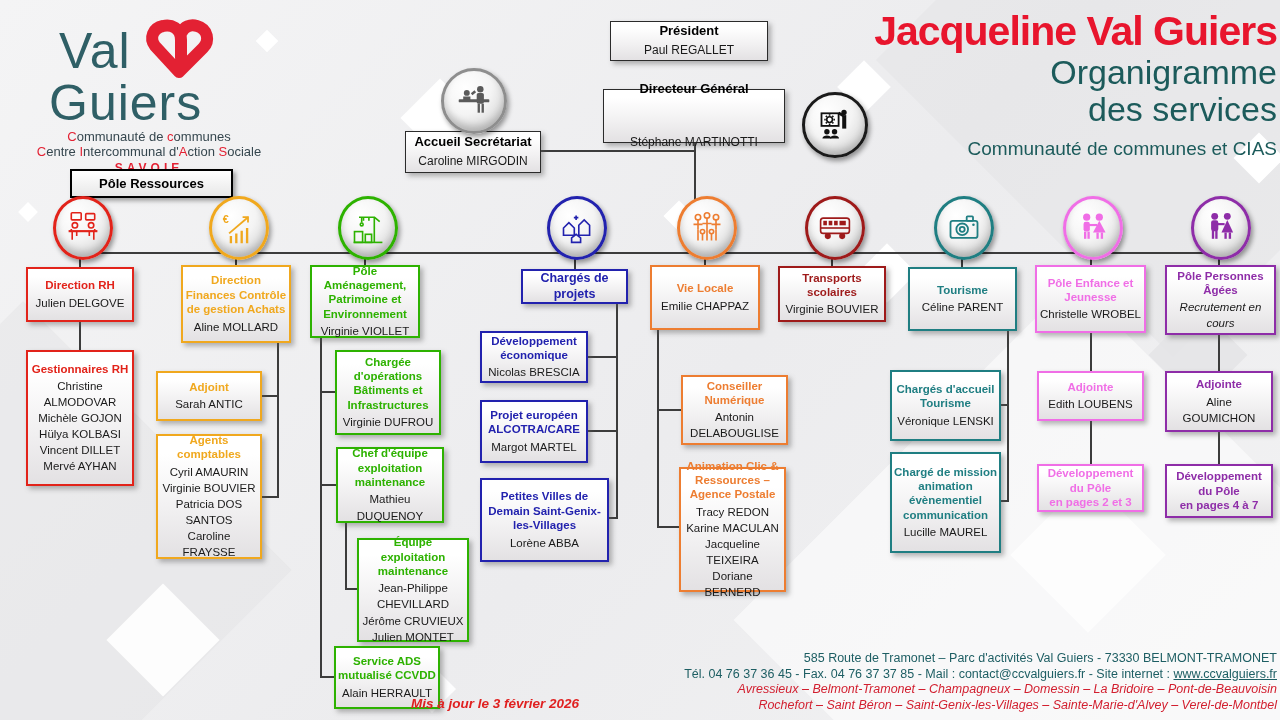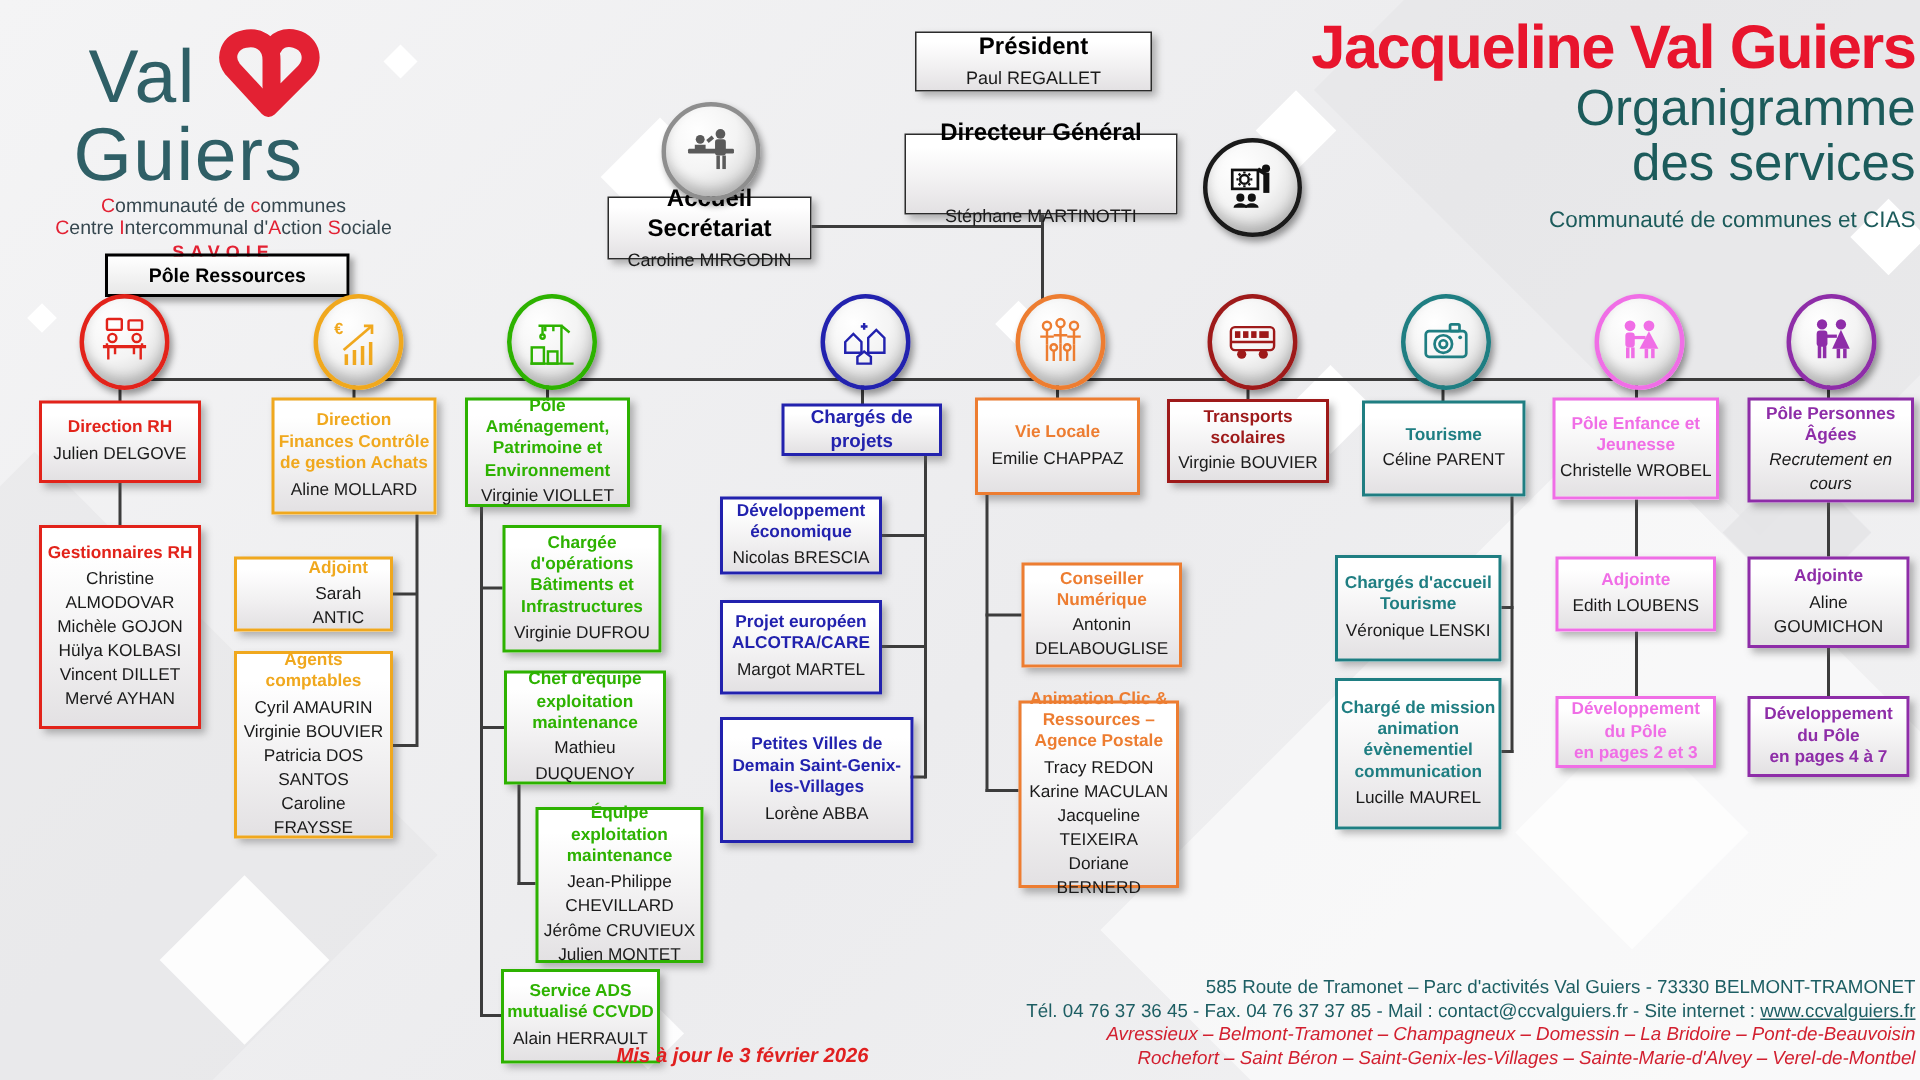--- a/index.html
+++ b/index.html
@@ -13,21 +13,21 @@
   .dg{background:#e3e3e6;}
   
   .box{position:absolute;z-index:2;border:2px solid var(--c,#333);box-sizing:border-box;
        background:linear-gradient(180deg,#ffffff 15%,#f1f0f1 60%,#e3e1e3 100%);
        box-shadow:3px 3px 5px rgba(90,90,90,.45);
        display:flex;flex-direction:column;justify-content:center;align-items:center;
        text-align:center;padding:3px 2px;}
   .btitle{color:var(--c,#000);font-weight:bold;font-size:11.5px;line-height:1.25;white-space:pre-line;}
   .bnames{color:#1a1a1a;font-size:11.5px;line-height:1.4;white-space:pre-line;margin-top:2px;}
   .hd{--c:#2b2b2b;border-width:1.5px;}
-  .hd .btitle{color:#000;font-size:16px;}
+  .hd .btitle{color:#000;font-size:13px;}
   .hd .bnames{font-size:12px;}
   .italic{font-style:italic;}
   .big-title .btitle{font-size:12.5px;}
   
   .ln{position:absolute;background:#3c3c3c;z-index:1;}
   
   .icirc{position:absolute;z-index:2;width:54px;height:58px;border-radius:50%;
          border:3px solid var(--c,#666);color:var(--c,#666);
          background:radial-gradient(circle at 35% 28%,#ffffff 0%,#f4f4f4 45%,#c6c6c6 100%);
          box-shadow:2px 3px 5px rgba(0,0,0,.40), inset 0 -5px 7px rgba(0,0,0,.18);
@@ -36,21 +36,21 @@
   
   .logo-word{position:absolute;color:#2F5F66;font-size:50px;letter-spacing:1px;z-index:2;}
   .logo-sub{position:absolute;left:10px;top:129px;width:252px;text-align:center;z-index:2;
             color:#36474F;font-size:13px;line-height:15px;}
   .logo-sub .r{color:#E32133;}
   .savoie{color:#E32133;font-weight:bold;letter-spacing:4px;font-size:12px;margin-top:2px;}
   
   .main-title{position:absolute;right:16px;top:8px;width:520px;text-align:right;z-index:2;}
   .mt1{color:#E8152D;font-size:41px;font-weight:bold;letter-spacing:-1px;line-height:46px;}
   .mt2{color:#1C5B5B;font-size:34px;line-height:37px;}
-  .mtsub{color:#1C5B5B;font-size:15px;margin-top:10px;}
+  .mtsub{color:#1C5B5B;font-size:19px;margin-top:10px;}
   
   .footer{position:absolute;right:16px;top:651px;width:760px;text-align:right;z-index:2;
           font-size:12.5px;line-height:15.5px;color:#1D5E63;}
   .footer .communes{color:#D21F2F;font-style:italic;}
   .footer a{color:#1D5E63;text-decoration:underline;}
   .updated{position:absolute;left:398px;top:696px;z-index:2;color:#E02020;
            font-style:italic;font-weight:bold;font-size:13.5px;}
   .pole-res{position:absolute;left:57px;top:169px;width:159px;height:25px;z-index:2;
             border:2px solid #000;background:linear-gradient(180deg,#fff,#e8e8e8);
             box-shadow:3px 3px 4px rgba(90,90,90,.5);display:flex;align-items:center;justify-content:center;
@@ -300,21 +300,21 @@
 Michèle GOJON
 Hülya KOLBASI
 Vincent DILLET
 Mervé AYHAN</div>
   </div>
 
   <div class="box" style="--c:#F0A81E;left:168px;top:265px;width:110px;height:78px;">
     <div class="btitle">Direction Finances Contrôle de gestion Achats</div>
     <div class="bnames">Aline MOLLARD</div>
   </div>
-  <div class="box" style="--c:#F0A81E;left:143px;top:371px;width:106px;height:50px;padding-left:35px;">
+  <div class="box" style="--c:#F0A81E;left:143px;top:371px;width:106px;height:50px;">
     <div class="btitle">Adjoint</div>
     <div class="bnames">Sarah ANTIC</div>
   </div>
   <div class="box" style="--c:#F0A81E;left:143px;top:434px;width:106px;height:125px;">
     <div class="btitle">Agents comptables</div>
     <div class="bnames">Cyril AMAURIN
 Virginie BOUVIER
 Patricia DOS SANTOS
 Caroline FRAYSSE</div>
   </div>

